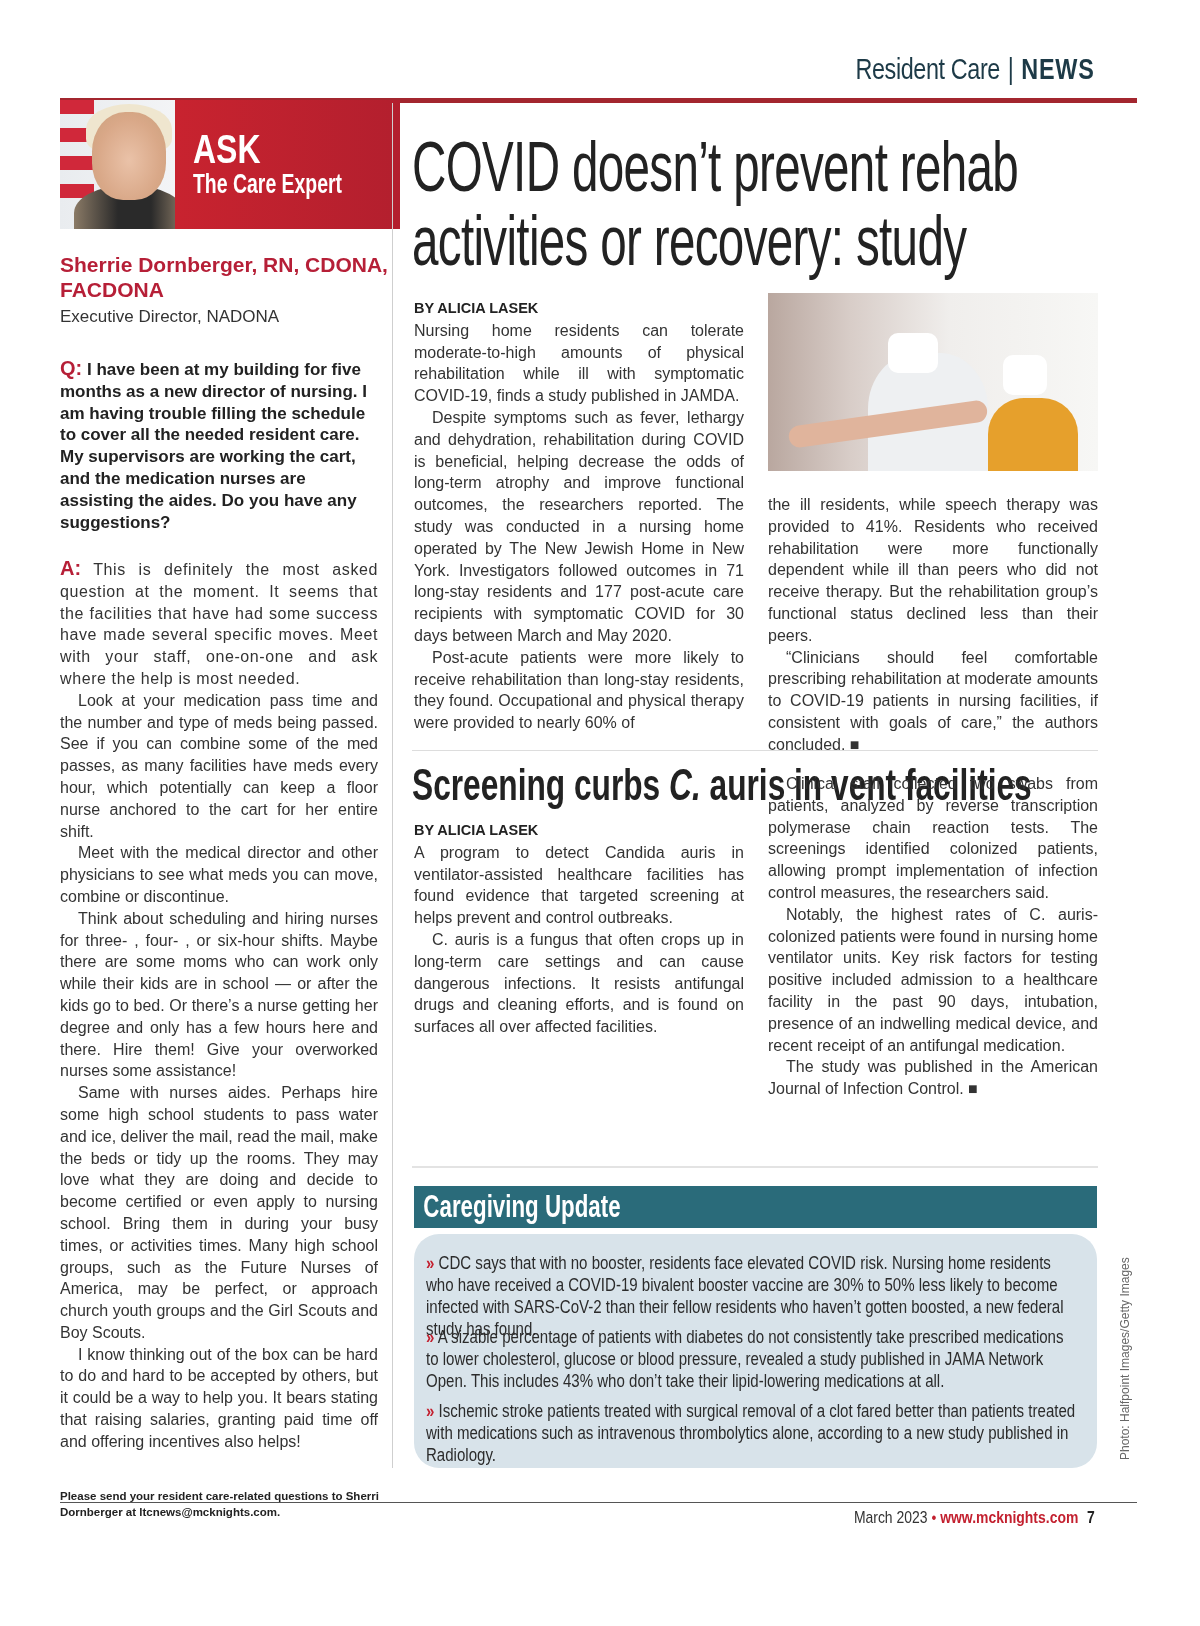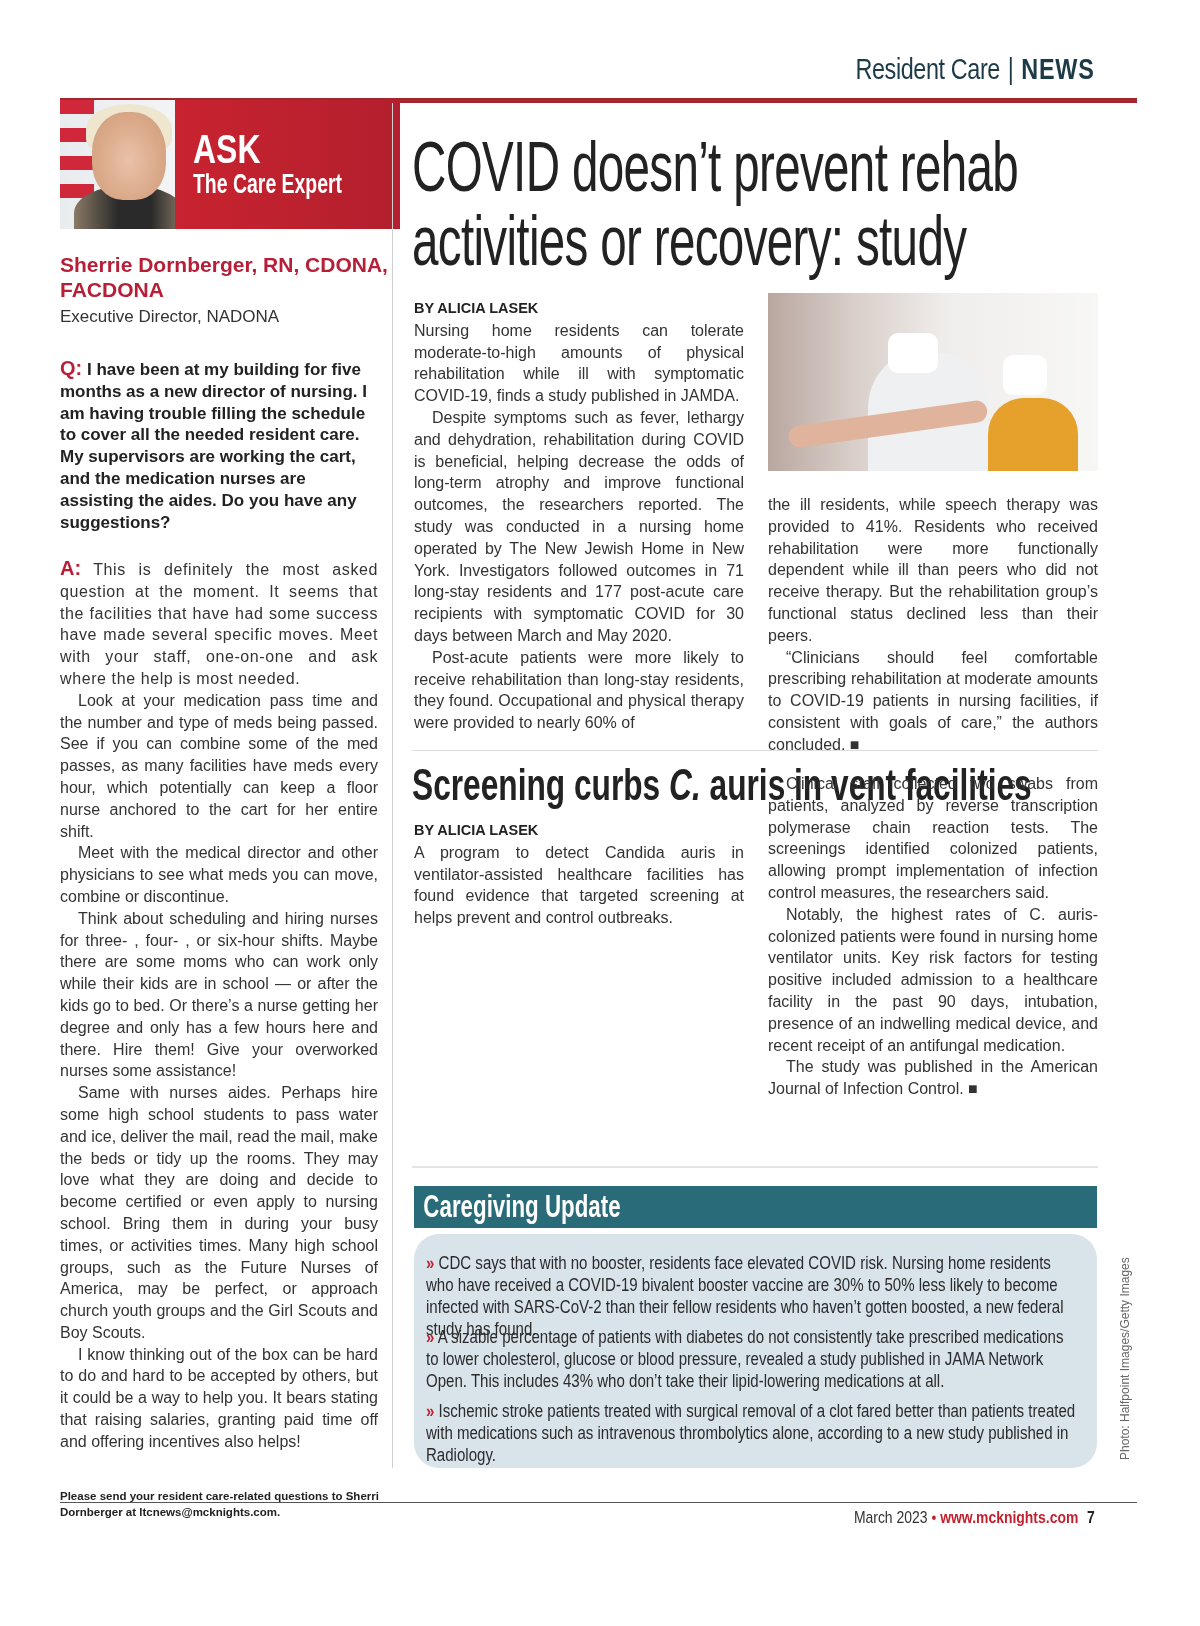--- a/index.html
+++ b/index.html
@@ -154,20 +154,21 @@
 
 <div id="rule-2" class="abs"></div>
 
 <div id="h2" class="abs">
   <span>Screening curbs </span><i>C.</i><span> auris in vent facilities</span>
 </div>
 
 <div id="a2-col1" class="abs body-text">
   <div class="byline">BY ALICIA LASEK</div>
   <p class="first">A program to detect Candida auris in ventilator-assisted healthcare facilities has found evidence that targeted screening at helps prevent and control outbreaks.</p>
+  <p>C. auris is a fungus that often crops up in long-term care settings and can cause dangerous infections. It resists antifungal drugs and cleaning efforts, and is found on surfaces all over affected facilities.</p>
 </div>
 
 <div id="a2-col2" class="abs body-text">
   <p>Clinical staff collected two swabs from patients, analyzed by reverse transcription polymerase chain reaction tests. The screenings identified colonized patients, allowing prompt implementation of infection control measures, the researchers said.</p>
   <p>Notably, the highest rates of C. auris-colonized patients were found in nursing home ventilator units. Key risk factors for testing positive included admission to a healthcare facility in the past 90 days, intubation, presence of an indwelling medical device, and recent receipt of an antifungal medication.</p>
   <p>The study was published in the American Journal of Infection Control. ■</p>
 </div>
 
 <div id="rule-3" class="abs"></div>
 

